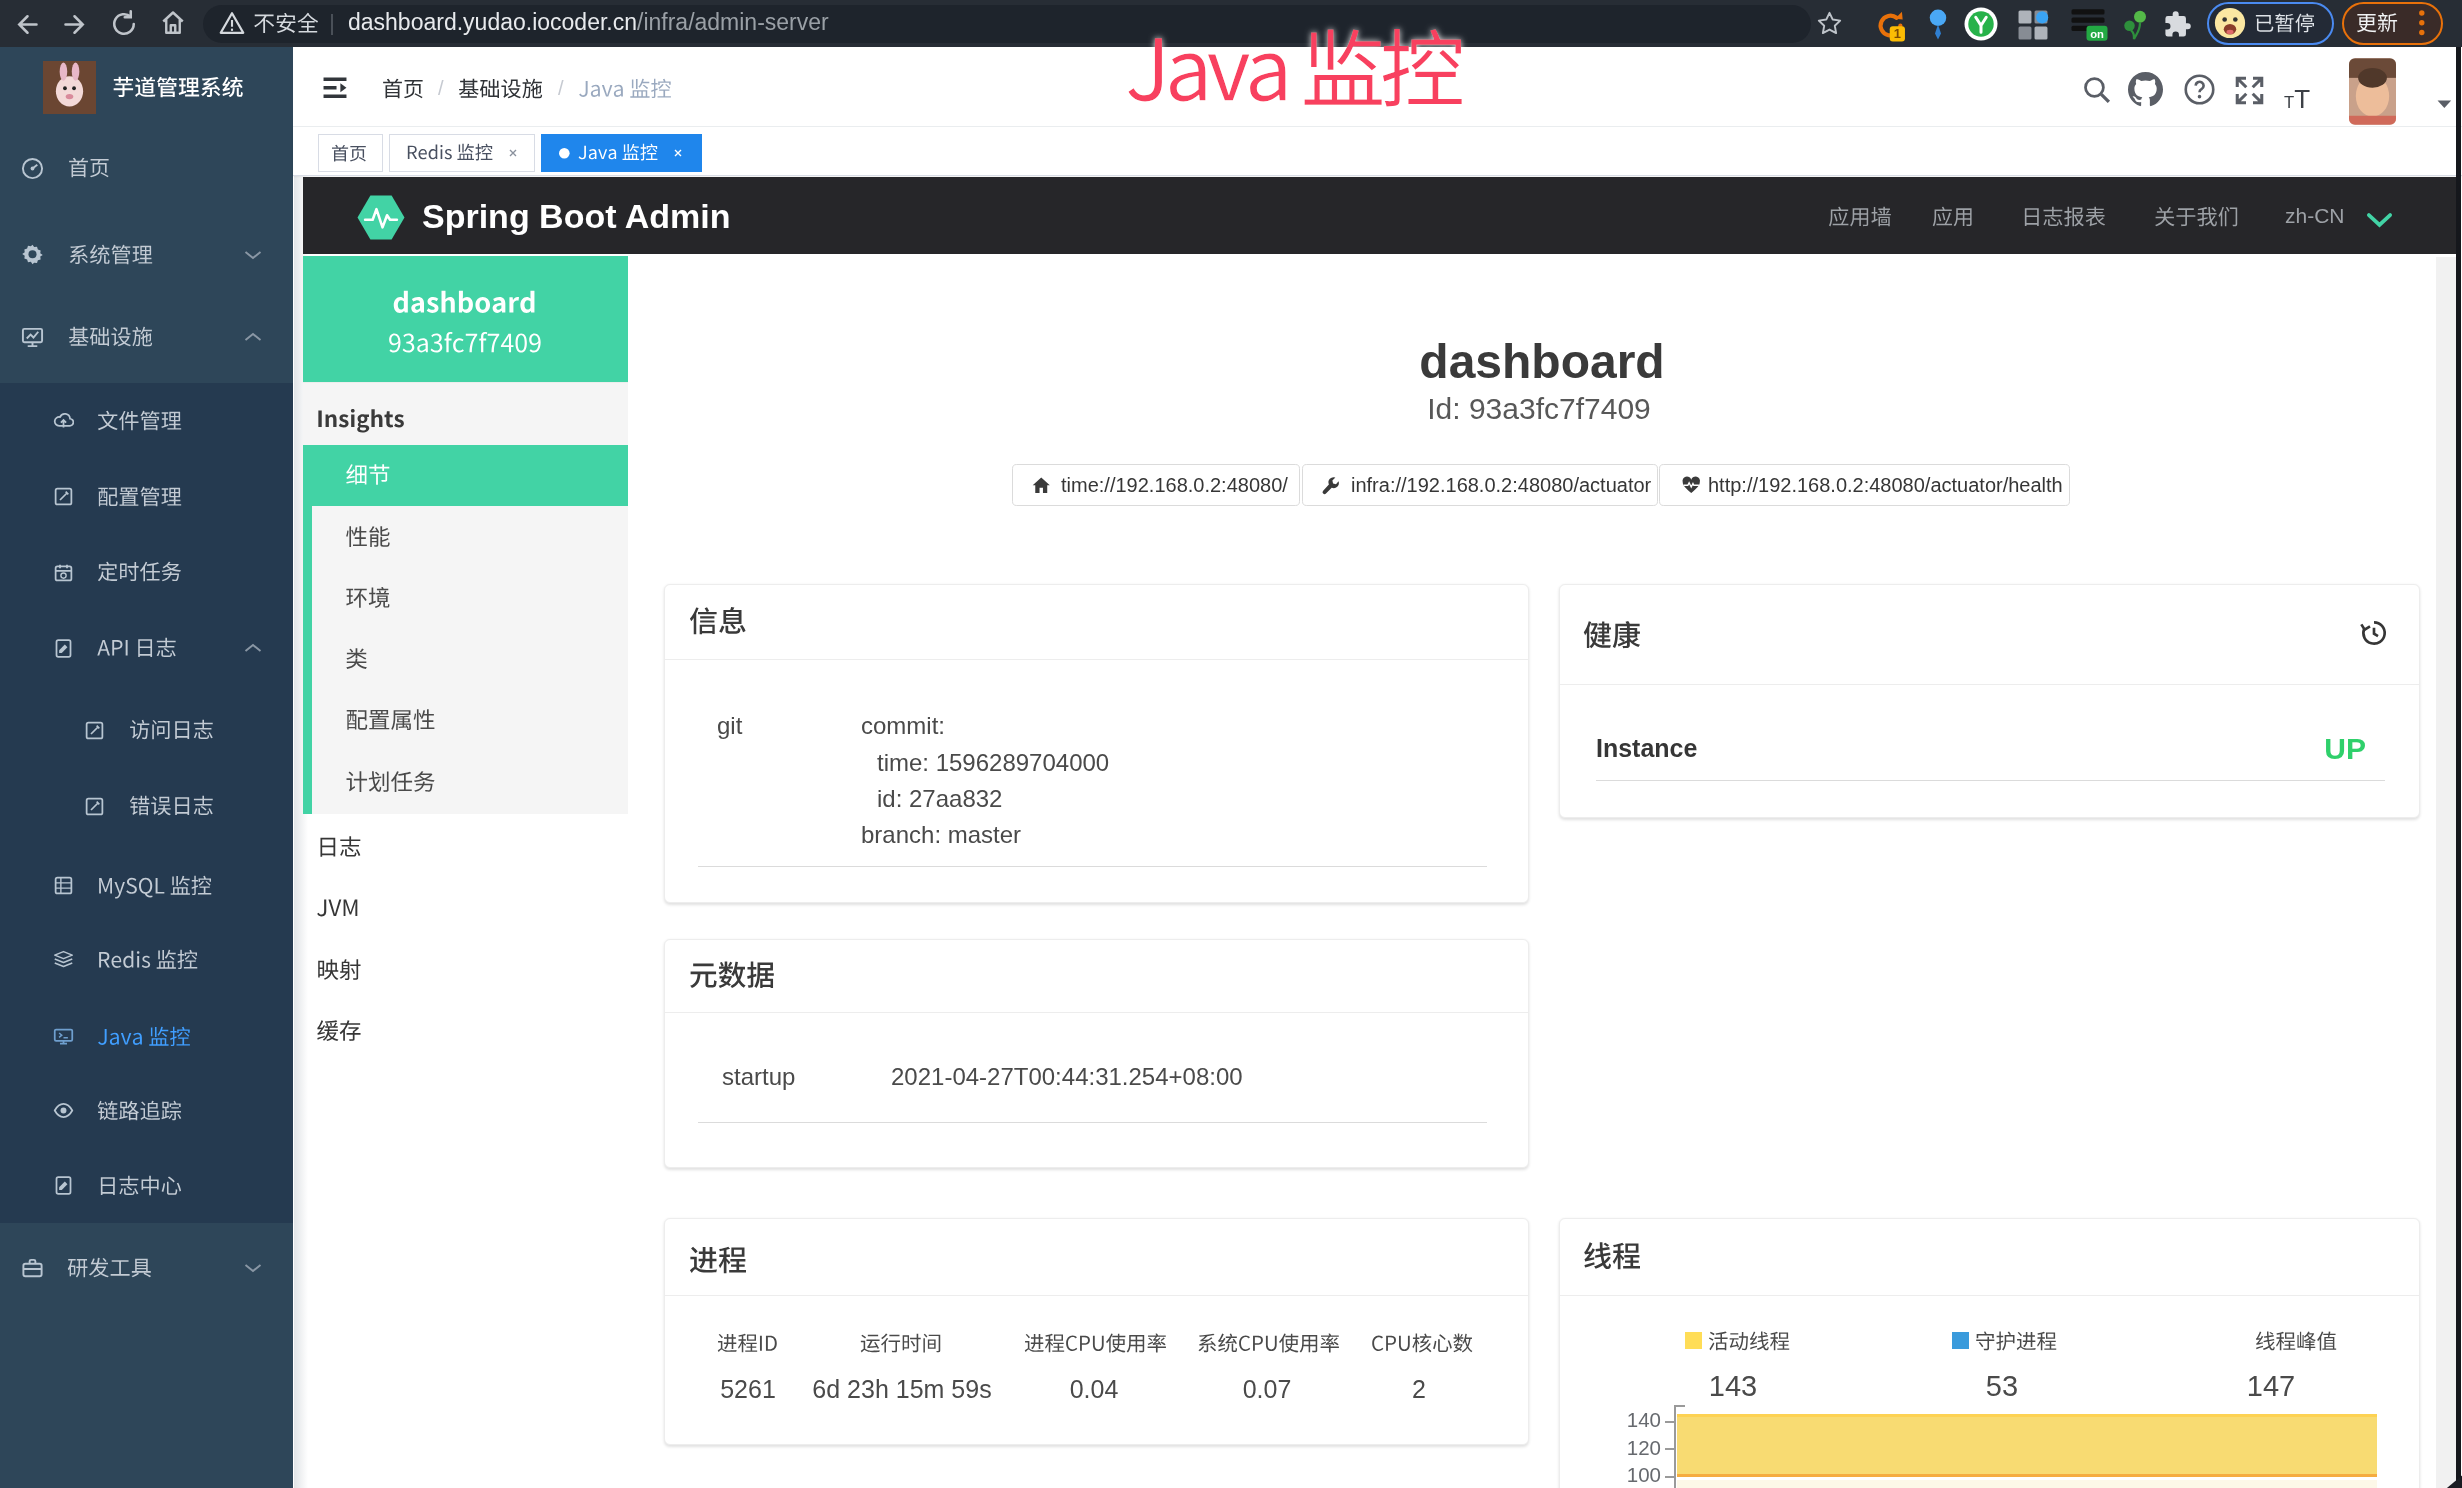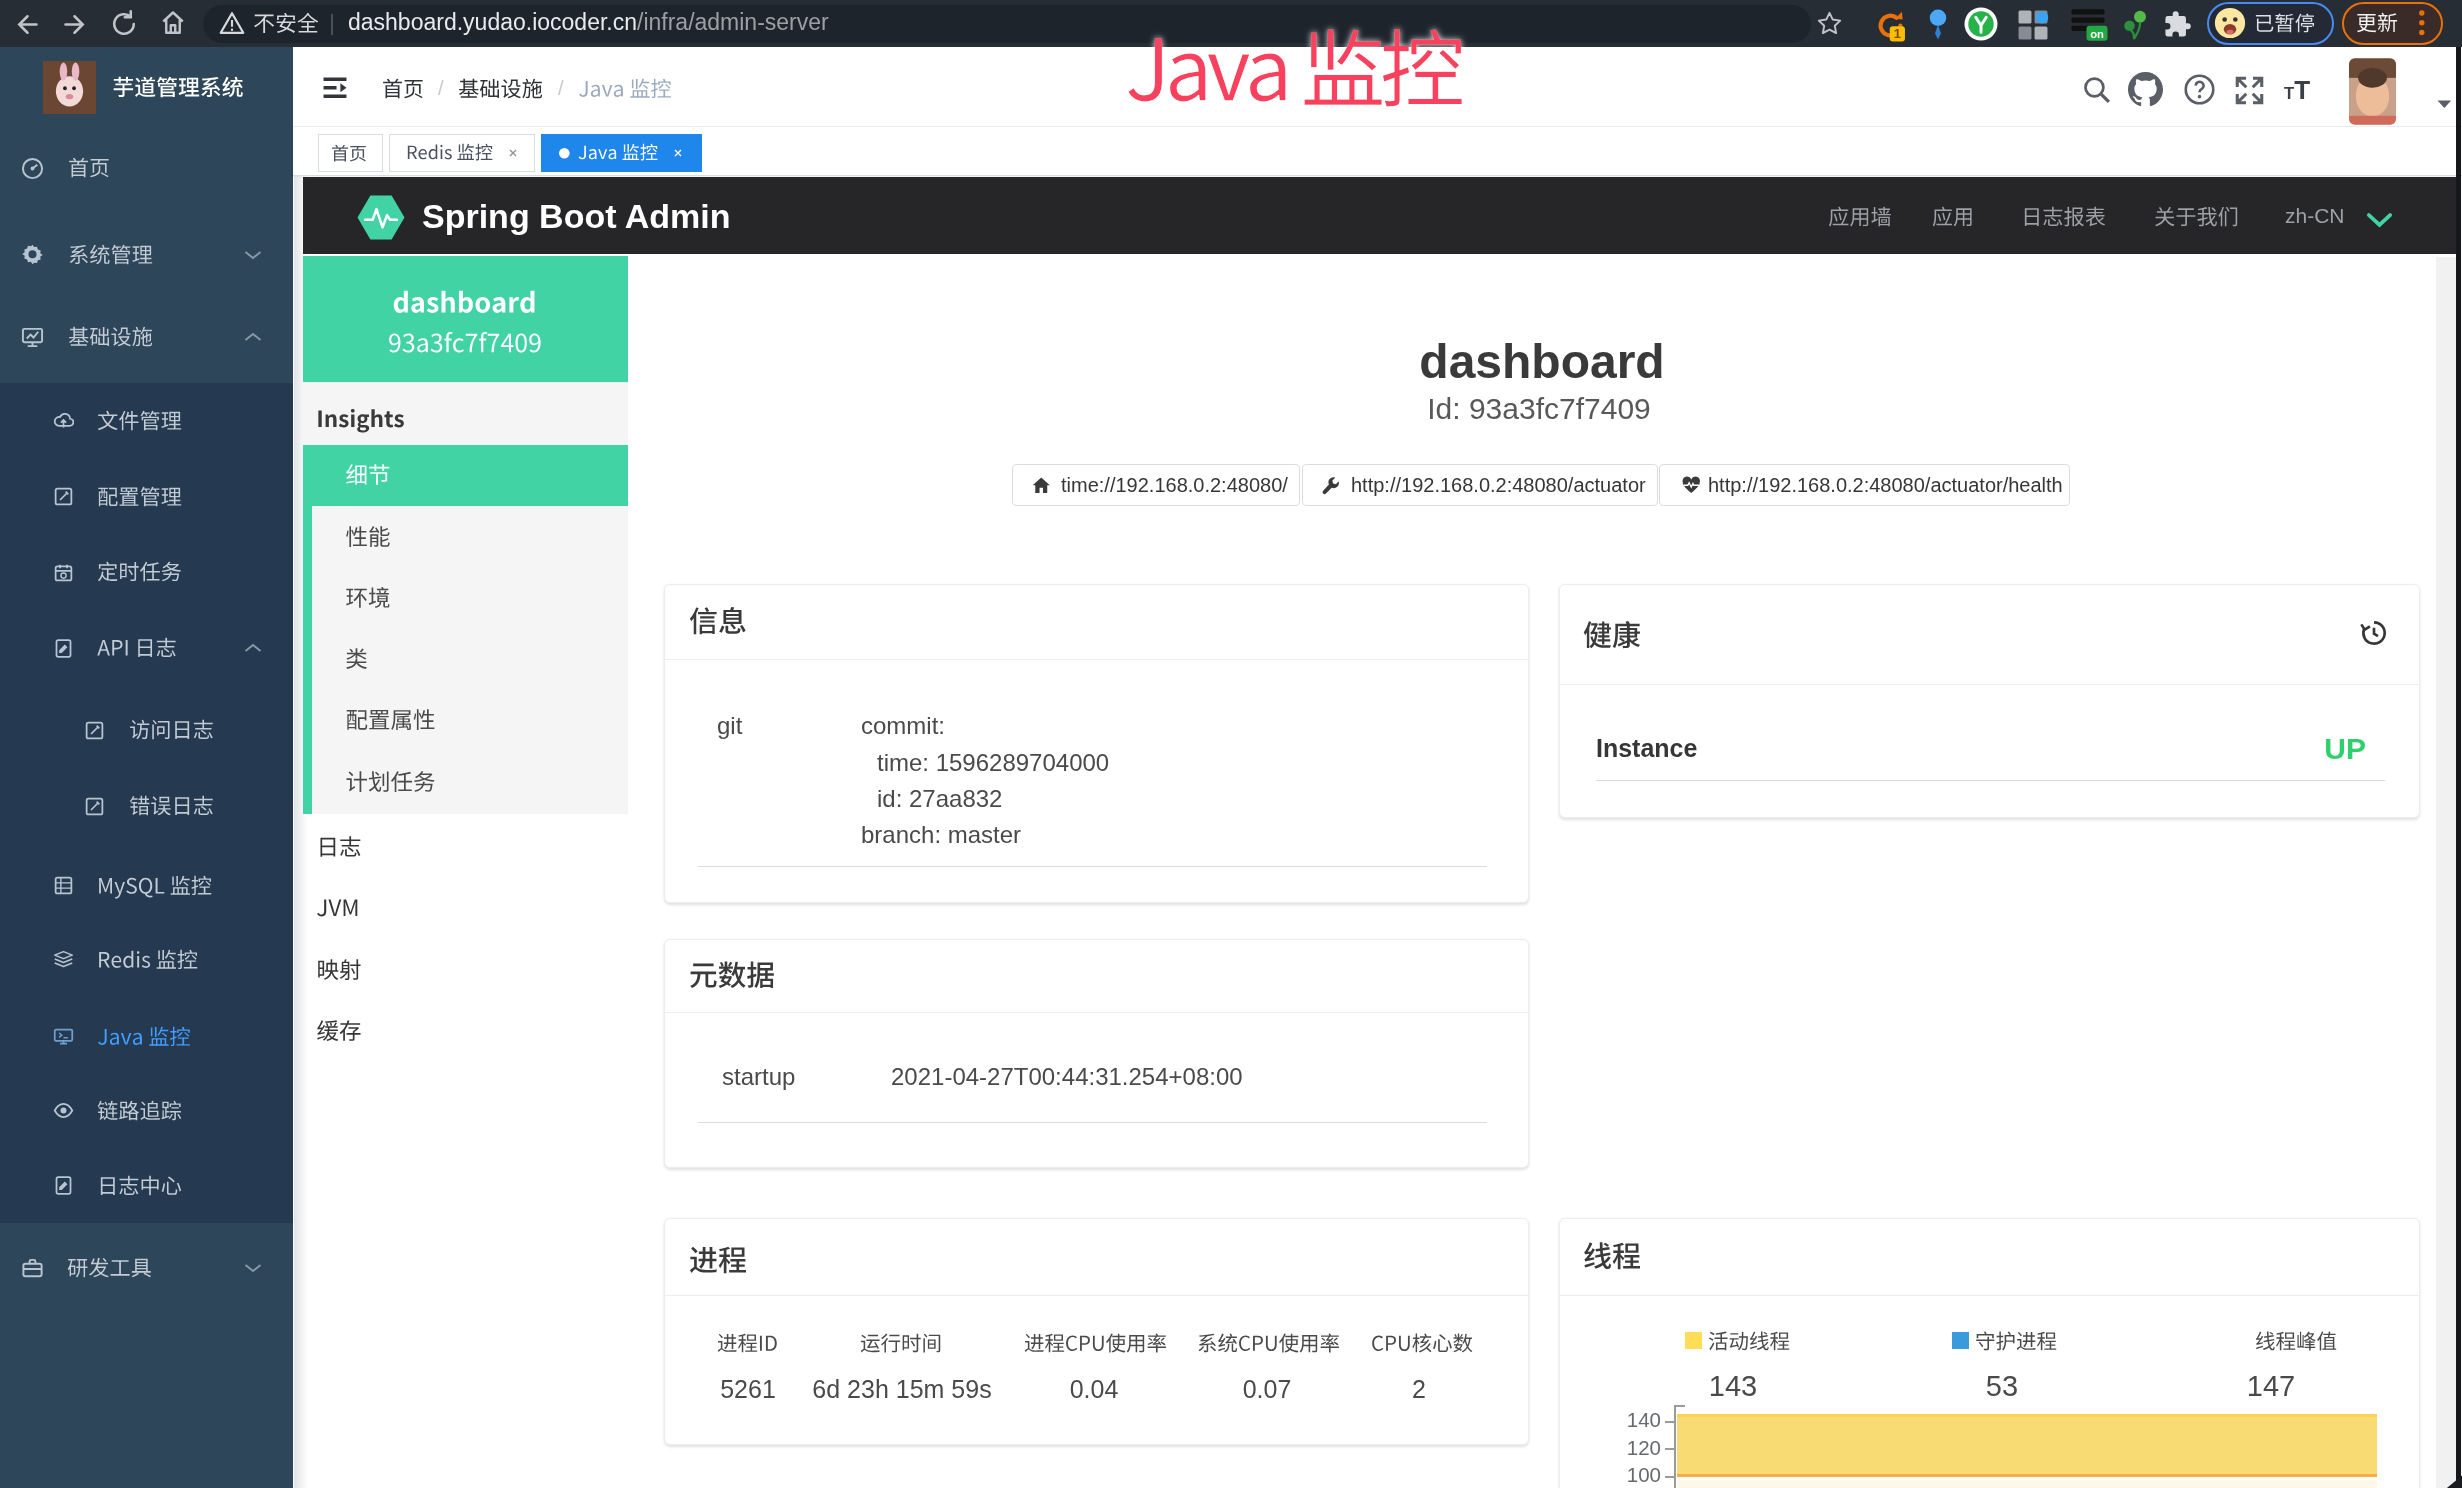--- a/index.html
+++ b/index.html
@@ -179,21 +179,21 @@
     <circle cx="12" cy="12" r="10" fill="none" stroke="#5a5e66" stroke-width="1.9"></circle>
     <path d="M9.2 9.2 a2.9 2.9 0 1 1 4.3 2.6 c-.9.5-1.5 1-1.5 2.2" fill="none" stroke="#5a5e66" stroke-width="1.9"></path>
     <circle cx="12" cy="17.2" r="1.3" fill="#5a5e66"></circle>
   </svg><svg class="abs" style="left:2232px;top:73px" width="35" height="35" viewBox="0 0 24 24">
     <g stroke="#5a5e66" stroke-width="2.1" fill="none">
       <path d="M3 9 L3 3 L9 3 M3 3 L9.2 9.2" transform="translate(0.6,0.6)"></path>
       <path d="M15 3 L21 3 L21 9 M21 3 L14.8 9.2" transform="translate(-0.6,0.6)"></path>
       <path d="M21 15 L21 21 L15 21 M21 21 L14.8 14.8" transform="translate(-0.6,-0.6)"></path>
       <path d="M9 21 L3 21 L3 15 M3 21 L9.2 14.8" transform="translate(0.6,-0.6)"></path>
     </g>
-  </svg><div style="position:absolute;left:2284px;top:77px;font-size:26px;font-weight:700;color:#3c4046;white-space:nowrap;line-height:1"><span style="font-size:16.7px">T</span><span style="font-size:26px">T</span></div><svg class="abs" style="left:2349px;top:58px" width="47" height="67" viewBox="0 0 62 88">
+  </svg><div style="position:absolute;left:2284px;top:86px;font-size:26px;font-weight:400;color:#3c4046;white-space:nowrap;line-height:1"><span style="font-size:16.7px">T</span><span style="font-size:26px">T</span></div><svg class="abs" style="left:2349px;top:58px" width="47" height="67" viewBox="0 0 62 88">
     <defs>
       <clipPath id="avc">
         <rect width="62" height="88" rx="8"></rect>
       </clipPath>
     </defs>
     <g clip-path="url(#avc)">
       <rect width="62" height="88" fill="#c9a18a"></rect>
       <rect width="62" height="26" fill="#6b4a38"></rect>
       <ellipse cx="31" cy="50" rx="22" ry="27" fill="#edbd9a"></ellipse>
       <ellipse cx="31" cy="26" rx="19" ry="13" fill="#50382a"></ellipse>
@@ -249,21 +249,21 @@
   </svg><svg style="position:absolute;left:316px;top:890px;overflow:visible" width="44" height="34" viewBox="0 -34.8 57.7 45.3">
     <path d="M7.1 0.4C11.4 0.4 13.2 -2.6 13.2 -6.5V-22H10.4V-6.7C10.4 -3.4 9.2 -2 6.8 -2C5.2 -2 4 -2.8 3 -4.5L1.1 -3.1C2.3 -0.8 4.3 0.4 7.1 0.4Z M23.1 0H26.3L33.3 -22H30.5L26.9 -10.1C26.2 -7.5 25.6 -5.4 24.8 -2.8H24.7C23.9 -5.4 23.3 -7.5 22.6 -10.1L19 -22H16.1Z M36.3 0H38.8V-12.2C38.8 -14.1 38.6 -16.7 38.5 -18.7H38.6L40.3 -13.7L44.5 -2.2H46.4L50.5 -13.7L52.3 -18.7H52.4C52.3 -16.7 52 -14.1 52 -12.2V0H54.6V-22H51.3L47.1 -10.2C46.6 -8.7 46.1 -7.2 45.6 -5.6H45.4C44.9 -7.2 44.4 -8.7 43.9 -10.2L39.7 -22H36.3Z" fill="#363636"></path>
   </svg><svg style="position:absolute;left:316px;top:952px;overflow:visible" width="46" height="34" viewBox="0 -34.8 60.0 45.3">
     <path d="M18.9 -25.1V-20.4H13.1V-10.5H11.1V-8.4H18.4C17.6 -4.8 15.4 -1.6 9.8 0.7C10.3 1.1 10.9 1.9 11.2 2.3C16.6 0.1 19.1 -3.1 20.2 -6.6C21.6 -2.4 24 0.7 27.6 2.5C27.9 1.9 28.6 1.1 29.1 0.7C25.4 -0.9 22.9 -4.2 21.6 -8.4H29V-10.5H27.2V-20.4H21V-25.1ZM15.2 -10.5V-18.3H18.9V-13.6C18.9 -12.5 18.9 -11.5 18.8 -10.5ZM25.1 -10.5H20.8C20.9 -11.5 21 -12.5 21 -13.6V-18.3H25.1ZM8.1 -12.3V-5.3H4.3V-12.3ZM8.1 -14.3H4.3V-21H8.1ZM2.3 -23V-0.8H4.3V-3.3H10.2V-23Z M46 -12.6C47.5 -10.5 49 -7.5 49.5 -5.5L51.4 -6.4C50.8 -8.4 49.3 -11.2 47.7 -13.4ZM35.7 -15.9H41.7V-13.4H35.7ZM35.7 -17.6V-20H41.7V-17.6ZM35.7 -11.7H41.7V-9.2H35.7ZM31.6 -9.2V-7.1H39.2C37.1 -4.4 34.1 -2.1 30.9 -0.6C31.4 -0.2 32.2 0.6 32.5 1C35.9 -0.9 39.3 -3.7 41.6 -7.1H41.7V-0.1C41.7 0.3 41.5 0.4 41.1 0.4C40.6 0.5 39.2 0.5 37.7 0.4C38 1 38.3 1.9 38.4 2.4C40.5 2.4 41.9 2.4 42.7 2.1C43.5 1.7 43.8 1.1 43.8 -0.1V-21.8H38.9C39.3 -22.7 39.8 -23.8 40.2 -24.9L37.9 -25.2C37.7 -24.2 37.3 -22.9 36.8 -21.8H33.7V-9.2ZM53.3 -25.1V-18.3H44.9V-16.1H53.3V-0.4C53.3 0.1 53.1 0.2 52.6 0.3C52.1 0.3 50.4 0.3 48.6 0.2C48.9 0.8 49.2 1.8 49.3 2.4C51.8 2.4 53.3 2.3 54.2 1.9C55.1 1.6 55.5 1 55.5 -0.4V-16.1H58.7V-18.3H55.5V-25.1Z" fill="#363636"></path>
   </svg><svg style="position:absolute;left:316px;top:1013px;overflow:visible" width="46" height="34" viewBox="0 -34.8 60.0 45.3">
     <path d="M1.1 -1.6 1.6 0.7C4.2 -0.3 7.8 -1.5 11.2 -2.7L10.8 -4.5C7.2 -3.4 3.5 -2.2 1.1 -1.6ZM18 -21.5C18.3 -20.2 18.7 -18.5 18.8 -17.5L20.7 -17.9C20.6 -18.9 20.2 -20.6 19.8 -21.8ZM26.4 -25C22.9 -24.2 16.5 -23.7 11.2 -23.5C11.5 -23 11.7 -22.3 11.8 -21.8C17.1 -21.9 23.6 -22.4 27.7 -23.3ZM1.7 -12.7C2.1 -12.9 2.9 -13.1 6.5 -13.5C5.2 -11.6 4 -10.1 3.5 -9.5C2.5 -8.5 1.8 -7.7 1.2 -7.6C1.4 -7 1.8 -6 1.9 -5.5C2.5 -5.9 3.5 -6.1 11 -7.7C11 -8.2 10.9 -9 11 -9.6L5.1 -8.5C7.4 -11.2 9.7 -14.4 11.6 -17.7L9.8 -18.8C9.2 -17.7 8.5 -16.6 7.9 -15.5L4 -15.2C5.8 -17.8 7.6 -21.1 8.9 -24.3L6.7 -25.2C5.5 -21.6 3.3 -17.7 2.6 -16.7C2 -15.7 1.5 -15 0.9 -14.9C1.2 -14.3 1.6 -13.2 1.7 -12.7ZM12.6 -20.9C13.1 -19.7 13.7 -18.1 14 -17.1L15.8 -17.7C15.6 -18.7 14.9 -20.2 14.3 -21.4ZM25.2 -22.2C24.6 -20.7 23.4 -18.6 22.4 -17.1H11.7V-15.2H15.3L15.1 -12.9H10.5V-10.9H14.8C14.1 -6.6 12.5 -1.9 8.5 0.8C9 1.1 9.7 1.8 10 2.3C12.8 0.4 14.5 -2.4 15.6 -5.4C16.6 -3.9 17.7 -2.6 19.1 -1.6C17.3 -0.5 15.2 0.2 13 0.8C13.3 1.1 14 2 14.2 2.5C16.6 1.9 18.8 1 20.8 -0.3C22.8 1 25.2 1.9 27.8 2.5C28.1 1.9 28.7 1 29.2 0.6C26.7 0.1 24.4 -0.7 22.5 -1.7C24.3 -3.4 25.7 -5.6 26.6 -8.4L25.4 -9L25 -8.9H16.6L17 -10.9H28.6V-12.9H17.3L17.5 -15.2H28.2V-17.1H24.6C25.5 -18.4 26.5 -20 27.3 -21.5ZM16.8 -7.2H24C23.2 -5.4 22.1 -4 20.8 -2.8C19.1 -4 17.7 -5.5 16.8 -7.2Z M48.4 -10.5V-8H40V-5.9H48.4V-0.3C48.4 0.1 48.3 0.2 47.8 0.3C47.2 0.3 45.4 0.3 43.4 0.2C43.7 0.9 44 1.7 44.1 2.4C46.7 2.4 48.4 2.4 49.4 2C50.4 1.7 50.7 1.1 50.7 -0.3V-5.9H58.7V-8H50.7V-9.7C52.9 -11.1 55.2 -13 56.8 -14.8L55.4 -15.9L54.9 -15.8H42.6V-13.7H52.8C51.5 -12.5 49.9 -11.2 48.4 -10.5ZM41.5 -25.2C41.2 -23.9 40.8 -22.6 40.3 -21.3H31.9V-19.1H39.3C37.4 -15 34.6 -11.1 30.9 -8.5C31.3 -8 31.8 -7 32.1 -6.5C33.4 -7.4 34.6 -8.5 35.6 -9.6V2.3H37.9V-12.3C39.5 -14.4 40.7 -16.7 41.8 -19.1H58.2V-21.3H42.7C43.1 -22.4 43.5 -23.5 43.9 -24.6Z" fill="#363636"></path>
   </svg><div style="position:absolute;left:1542px;transform:translateX(-50%);top:338px;font-size:48px;font-weight:700;color:#3a3a3a;white-space:nowrap;line-height:1">dashboard</div><div style="position:absolute;left:1539px;transform:translateX(-50%);top:394px;font-size:30px;font-weight:400;color:#585858;white-space:nowrap;line-height:1">Id: 93a3fc7f7409</div><div class="abs" style="left:1012px;top:464px;width:288px;height:42px;background:#fff;border:0.8px solid #dbdbdb;border-radius:4.6px"></div><div class="abs" style="left:1302px;top:464px;width:356px;height:42px;background:#fff;border:0.8px solid #dbdbdb;border-radius:4.6px"></div><div class="abs" style="left:1659px;top:464px;width:411px;height:42px;background:#fff;border:0.8px solid #dbdbdb;border-radius:4.6px"></div><svg class="abs" style="left:1031px;top:475px" width="20.5" height="20.5" viewBox="0 0 24 24">
     <path d="M12 3 L22 12 H19 V21 H14 V15 H10 V21 H5 V12 H2Z" fill="#3a3a3a"></path>
   </svg><div style="position:absolute;left:1061px;top:475px;font-size:20px;font-weight:400;color:#363636;white-space:nowrap;line-height:1">time://192.168.0.2:48080/</div><svg class="abs" style="left:1320px;top:475px" width="20.5" height="20.5" viewBox="0 0 24 24">
     <path d="M21.7 7.3 a6 6 0 0 1 -8 7.6 L7 21.6 a2.3 2.3 0 0 1 -3.3-3.3 L10.4 11 a6 6 0 0 1 7.6-8 L14.5 6.5 l0.8 3.4 3.4.8z" fill="#3a3a3a"></path>
-  </svg><div style="position:absolute;left:1351px;top:475px;font-size:20px;font-weight:400;color:#363636;white-space:nowrap;line-height:1">http://192.168.0.2:48080/actuator</div><svg class="abs" style="left:1681px;top:475px" width="20.5" height="20.5" viewBox="0 0 24 24">
+  </svg><div style="position:absolute;left:1351px;top:475px;font-size:20px;font-weight:400;color:#363636;white-space:nowrap;line-height:1">infra://192.168.0.2:48080/actuator</div><svg class="abs" style="left:1681px;top:475px" width="20.5" height="20.5" viewBox="0 0 24 24">
     <path d="M12 21 C6 16 2 12.5 2 8.5 A4.5 4.5 0 0 1 12 5.5 A4.5 4.5 0 0 1 22 8.5 C22 12.5 18 16 12 21Z" fill="#3a3a3a"></path>
     <path d="M3 12 h5 l1.5-3 2.5 5 2-4 1 2 h6" stroke="#fff" stroke-width="1.6" fill="none"></path>
   </svg><div style="position:absolute;left:1708px;top:475px;font-size:20px;font-weight:400;color:#363636;white-space:nowrap;line-height:1">http://192.168.0.2:48080/actuator/health</div><div class="abs" style="left:664px;top:584px;width:865px;height:319px;background:#fff;border:0.8px solid #ededed;border-radius:6px;box-shadow:0 1.5px 3px rgba(10,10,10,.12)"></div><svg style="position:absolute;left:689px;top:598px;overflow:visible" width="58" height="44" viewBox="0 -44.1 76.0 57.4">
     <path d="M14.6 -20.4V-17.5H33.3V-20.4ZM14.6 -14.9V-12H33.3V-14.9ZM14 -9.3V3.2H17.1V1.8H30.6V3H33.7V-9.3ZM17.1 -1.1V-6.4H30.6V-1.1ZM20.5 -30.9C21.5 -29.4 22.6 -27.4 23.1 -26H11.8V-23H36.2V-26H23.7L26.4 -27.1C25.8 -28.5 24.7 -30.6 23.6 -32.1ZM9.4 -31.9C7.5 -26.3 4.4 -20.8 1.1 -17.1C1.7 -16.3 2.7 -14.5 3 -13.7C4.1 -14.9 5.2 -16.4 6.2 -18V3.3H9.5V-23.8C10.7 -26.1 11.7 -28.5 12.6 -31Z M48.6 -20.7H65.1V-18.2H48.6ZM48.6 -15.6H65.1V-13H48.6ZM48.6 -25.8H65.1V-23.4H48.6ZM47.8 -7.8V-2C47.8 1.5 49.1 2.5 53.9 2.5C54.9 2.5 61 2.5 62 2.5C65.9 2.5 67 1.3 67.5 -3.8C66.5 -4 65 -4.4 64.2 -5.1C64 -1.3 63.7 -0.8 61.8 -0.8C60.3 -0.8 55.3 -0.8 54.1 -0.8C51.8 -0.8 51.4 -0.9 51.4 -2V-7.8ZM66.7 -7.4C68.4 -4.9 70.1 -1.6 70.8 0.6L74.1 -0.9C73.5 -3.1 71.6 -6.3 69.8 -8.7ZM43.2 -8.1C42.4 -5.6 40.9 -2.3 39.5 -0.2L42.8 1.4C44.1 -0.8 45.4 -4.3 46.4 -6.7ZM53.8 -9.1C55.7 -7.3 57.8 -4.8 58.7 -3L61.6 -4.8C60.7 -6.4 58.8 -8.6 57 -10.3H68.8V-28.6H57.8C58.3 -29.6 59 -30.7 59.5 -31.8L55.2 -32.5C55 -31.4 54.5 -29.9 54 -28.6H45.1V-10.3H55.9Z" fill="#3a3a3a"></path>
   </svg><div class="abs" style="left:665px;top:659px;width:863px;height:0.8px;background:#ededed"></div><div style="position:absolute;left:717px;top:714px;font-size:24px;font-weight:400;color:#4a4a4a;white-space:nowrap;line-height:1">git</div><div style="position:absolute;left:861px;top:714px;font-size:24px;font-weight:400;color:#4a4a4a;white-space:nowrap;line-height:1">commit:</div><div style="position:absolute;left:877px;top:751px;font-size:24px;font-weight:400;color:#4a4a4a;white-space:nowrap;line-height:1">time: 1596289704000</div><div style="position:absolute;left:877px;top:787px;font-size:24px;font-weight:400;color:#4a4a4a;white-space:nowrap;line-height:1">id: 27aa832</div><div style="position:absolute;left:861px;top:823px;font-size:24px;font-weight:400;color:#4a4a4a;white-space:nowrap;line-height:1">branch: master</div><div class="abs" style="left:698px;top:866px;width:789px;height:0.8px;background:#dbdbdb"></div><div class="abs" style="left:1559px;top:584px;width:861px;height:234px;background:#fff;border:0.8px solid #ededed;border-radius:6px;box-shadow:0 1.5px 3px rgba(10,10,10,.12)"></div><svg style="position:absolute;left:1583px;top:612px;overflow:visible" width="58" height="44" viewBox="0 -44.1 76.0 57.4">
     <path d="M7.6 -32C6.2 -26.6 3.8 -21.1 1 -17.6C1.6 -16.6 2.5 -14.6 2.7 -13.8C3.6 -14.8 4.3 -16 5.1 -17.3V3.1H8.2V-23.7C9.2 -26.1 10.1 -28.7 10.8 -31.1ZM20.5 -29.1V-26.5H25V-24H18.8V-21.3H25V-18.7H20.5V-16.1H25V-13.7H20V-10.9H25V-8.5H19.2V-5.6H25V-1.5H28V-5.6H35.7V-8.5H28V-10.9H34.6V-13.7H28V-16.1H34.2V-21.3H36.7V-24H34.2V-29.1H28V-31.9H25V-29.1ZM28 -21.3H31.4V-18.7H28ZM28 -24V-26.5H31.4V-24ZM11 -14.5C11 -14.8 11.5 -15.2 12.1 -15.5H16C15.6 -12.4 15 -9.7 14.2 -7.4C13.5 -8.8 12.8 -10.4 12.3 -12.4L9.7 -11.5C10.6 -8.5 11.6 -6.1 12.9 -4.2C11.7 -2 10.2 -0.3 8.4 0.9C9.1 1.4 10.3 2.5 10.8 3.2C12.4 2 13.8 0.4 15 -1.7C18.6 1.8 23.3 2.6 28.8 2.6H35.6C35.8 1.7 36.3 0.2 36.7 -0.5C35 -0.5 30.3 -0.5 29 -0.5C24.1 -0.5 19.7 -1.2 16.4 -4.5C17.8 -8 18.8 -12.4 19.3 -18L17.4 -18.4L16.8 -18.3H14.7C16.3 -21.2 18.1 -24.9 19.5 -28.5L17.4 -29.9L16.5 -29.5H10.7V-26.4H15.3C14 -23.2 12.5 -20.4 12 -19.5C11.2 -18.3 10.2 -17.3 9.6 -17.1C10 -16.4 10.7 -15.1 11 -14.5Z M47.2 -8.8C49.1 -7.6 51.5 -5.9 52.7 -4.9L54.8 -7.1C53.5 -8.1 51 -9.7 49.2 -10.8ZM67.6 -15.8V-13.3H61.3V-15.8ZM67.6 -18.4H61.3V-20.7H67.6ZM55.7 -31.5C56.1 -30.7 56.7 -29.8 57.1 -28.9H42.4V-17.7C42.4 -12.1 42.1 -4.3 39 1.2C39.8 1.5 41.3 2.5 42 3.1C45.3 -2.7 45.8 -11.7 45.8 -17.7V-25.7H57.6V-23.2H48.3V-20.7H57.6V-18.4H46.6V-15.8H57.6V-13.3H48V-10.8H57.6V-6.8C53.1 -5 48.4 -3.1 45.4 -2.1L46.7 0.9L57.6 -3.9V-0.6C57.6 0 57.4 0.3 56.7 0.3C56 0.3 53.7 0.3 51.6 0.2C52.1 1.1 52.6 2.4 52.7 3.2C55.9 3.2 58 3.2 59.4 2.7C60.7 2.2 61.3 1.4 61.3 -0.5V-5.6C64.1 -2.2 68 0.2 72.7 1.5C73.1 0.6 74.1 -0.6 74.8 -1.3C71.7 -2 68.9 -3.2 66.5 -4.7C68.5 -5.7 70.8 -7 72.7 -8.4L70 -10.5C68.6 -9.3 66.2 -7.6 64.3 -6.5C63 -7.6 62 -8.8 61.3 -10.2V-10.8H71V-15.6H74.6V-18.7H71V-23.2H61.3V-25.7H74.2V-28.9H61.3C60.7 -30.1 60 -31.4 59.2 -32.5Z" fill="#3a3a3a"></path>
   </svg><svg class="abs" style="left:2358px;top:617px" width="32" height="32" viewBox="0 0 24 24">
     <path d="M12 4 a8 8 0 1 1 -7.4 5" fill="none" stroke="#363636" stroke-width="2"></path>
     <path d="M2.5 5.5 l2.5 4 4-2.5" fill="none" stroke="#363636" stroke-width="2"></path>
     <path d="M12 8 v4.5 l3 1.8" fill="none" stroke="#363636" stroke-width="2"></path>

